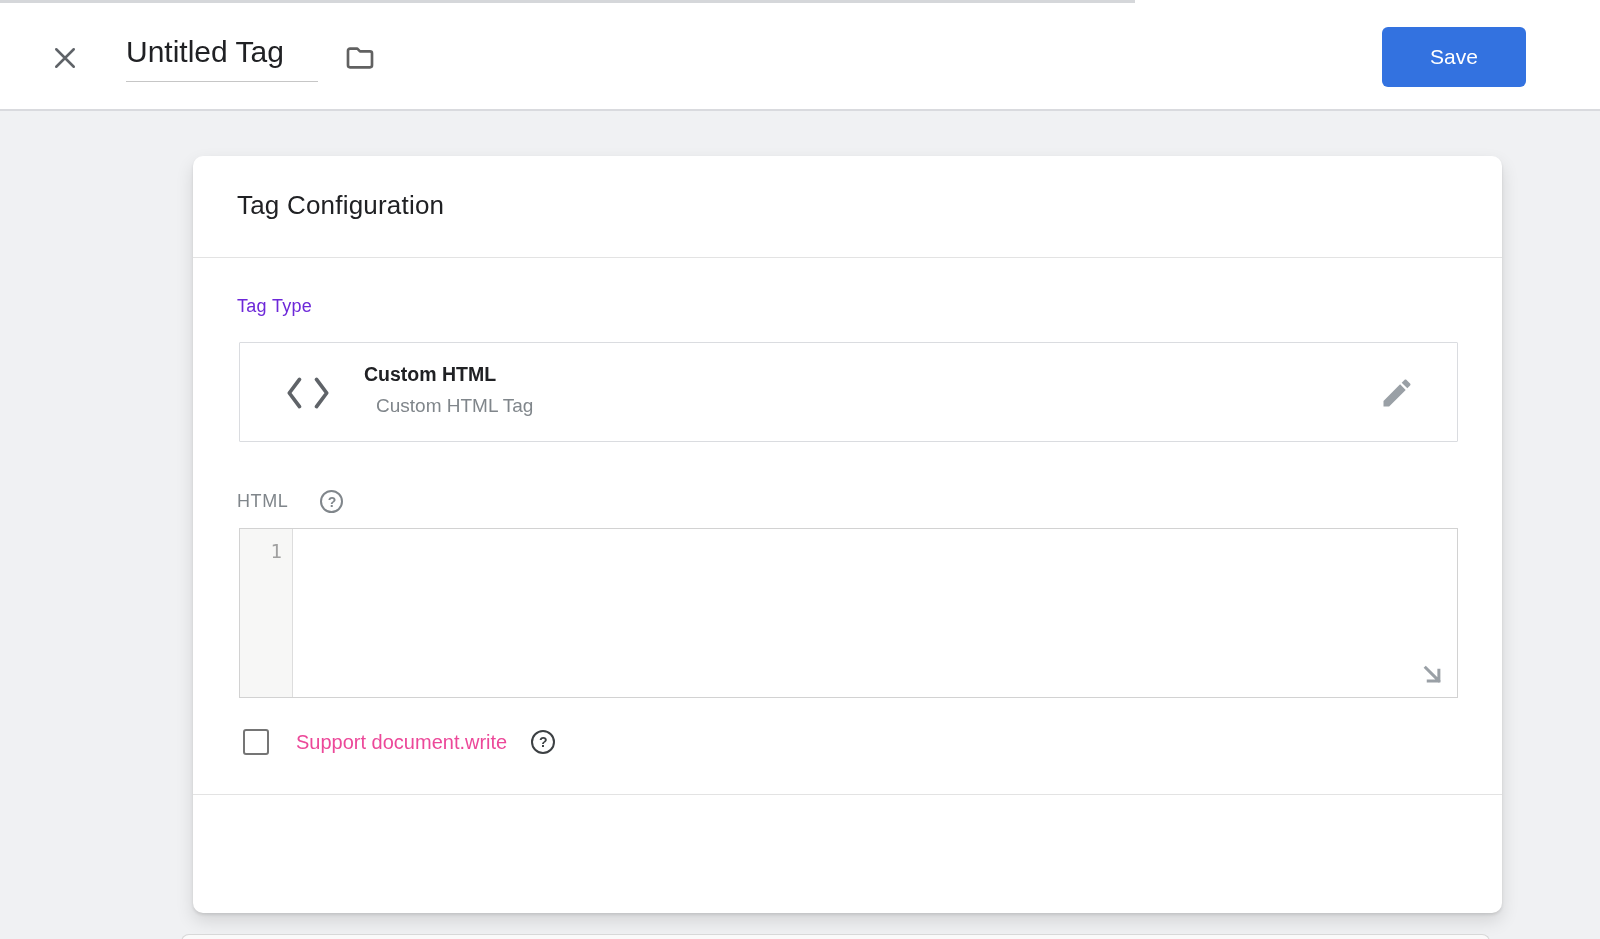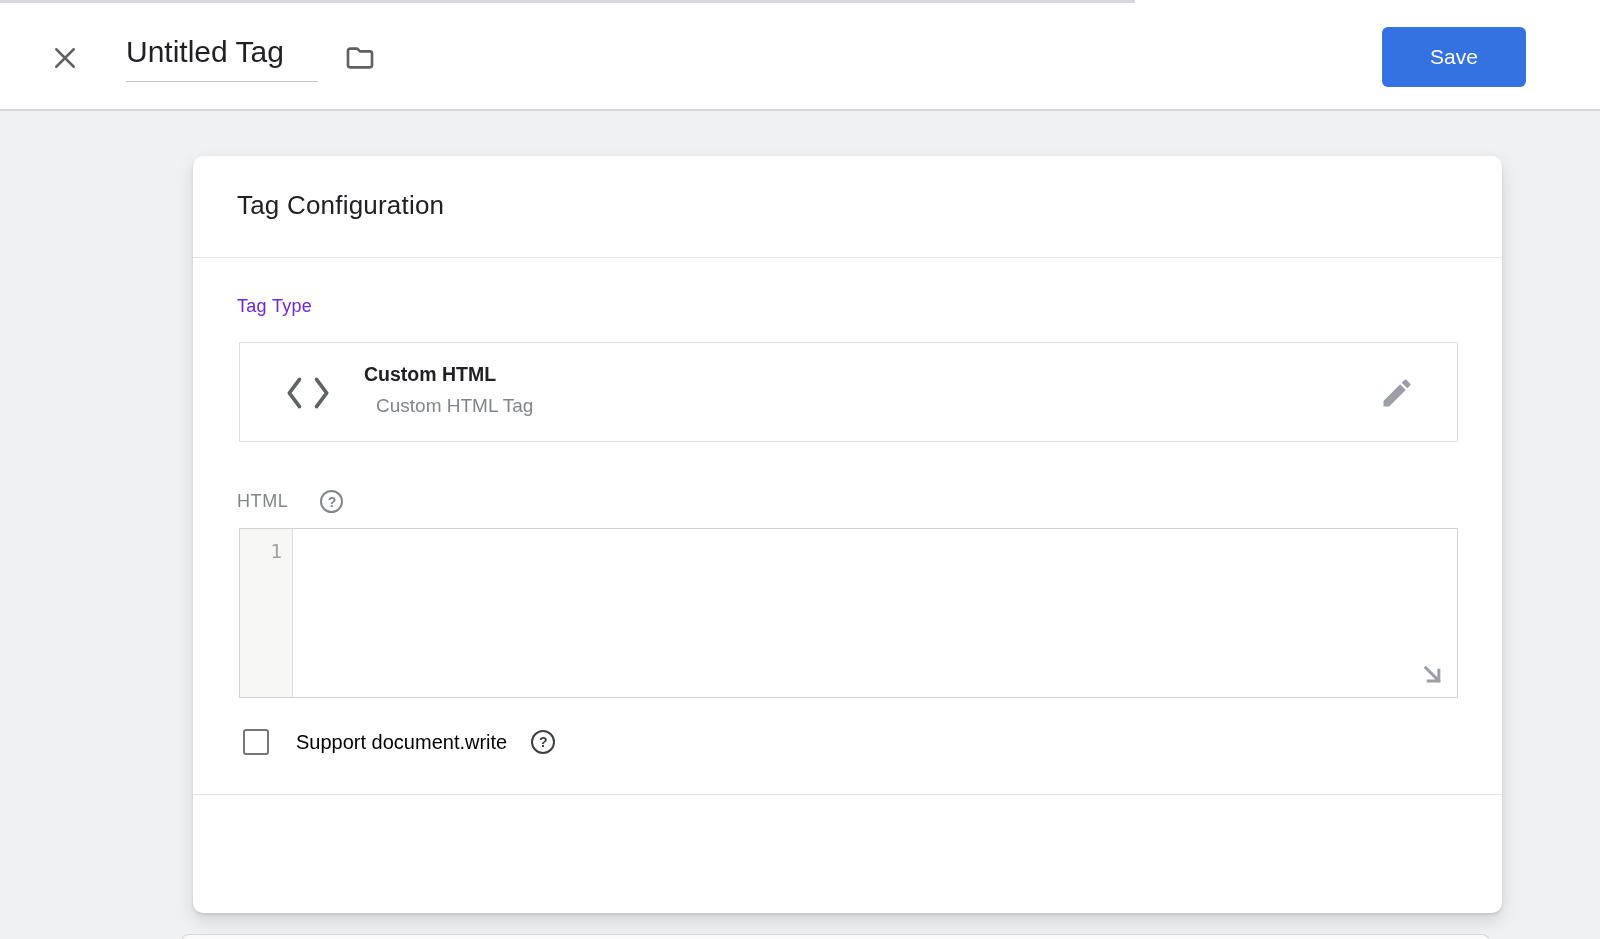--- a/index.html
+++ b/index.html
@@ -110,21 +110,21 @@
   }
 
   .checkbox-row {
     position:absolute; left:50px; top:573px; display:flex; align-items:center;
   }
   .checkbox {
     width:26px; height:26px; border:2px solid #757575; border-radius:3px;
     background:#fff; cursor:pointer;
   }
   .checkbox-label {
-    margin-left:27px; margin-right:24px; font-size:20px; color:#000000;
+    margin-left:27px; margin-right:24px; font-size:20px; color:#ec4899;
   }
 
   .advanced-row {
     position:absolute; left:56px; top:668px; height:40px;
     display:flex; align-items:center; cursor:pointer;
   }
   .advanced-label {
     margin-left:30px; font-size:20px; font-weight:600; color:#55585c; letter-spacing:0.2px;
   }
 

